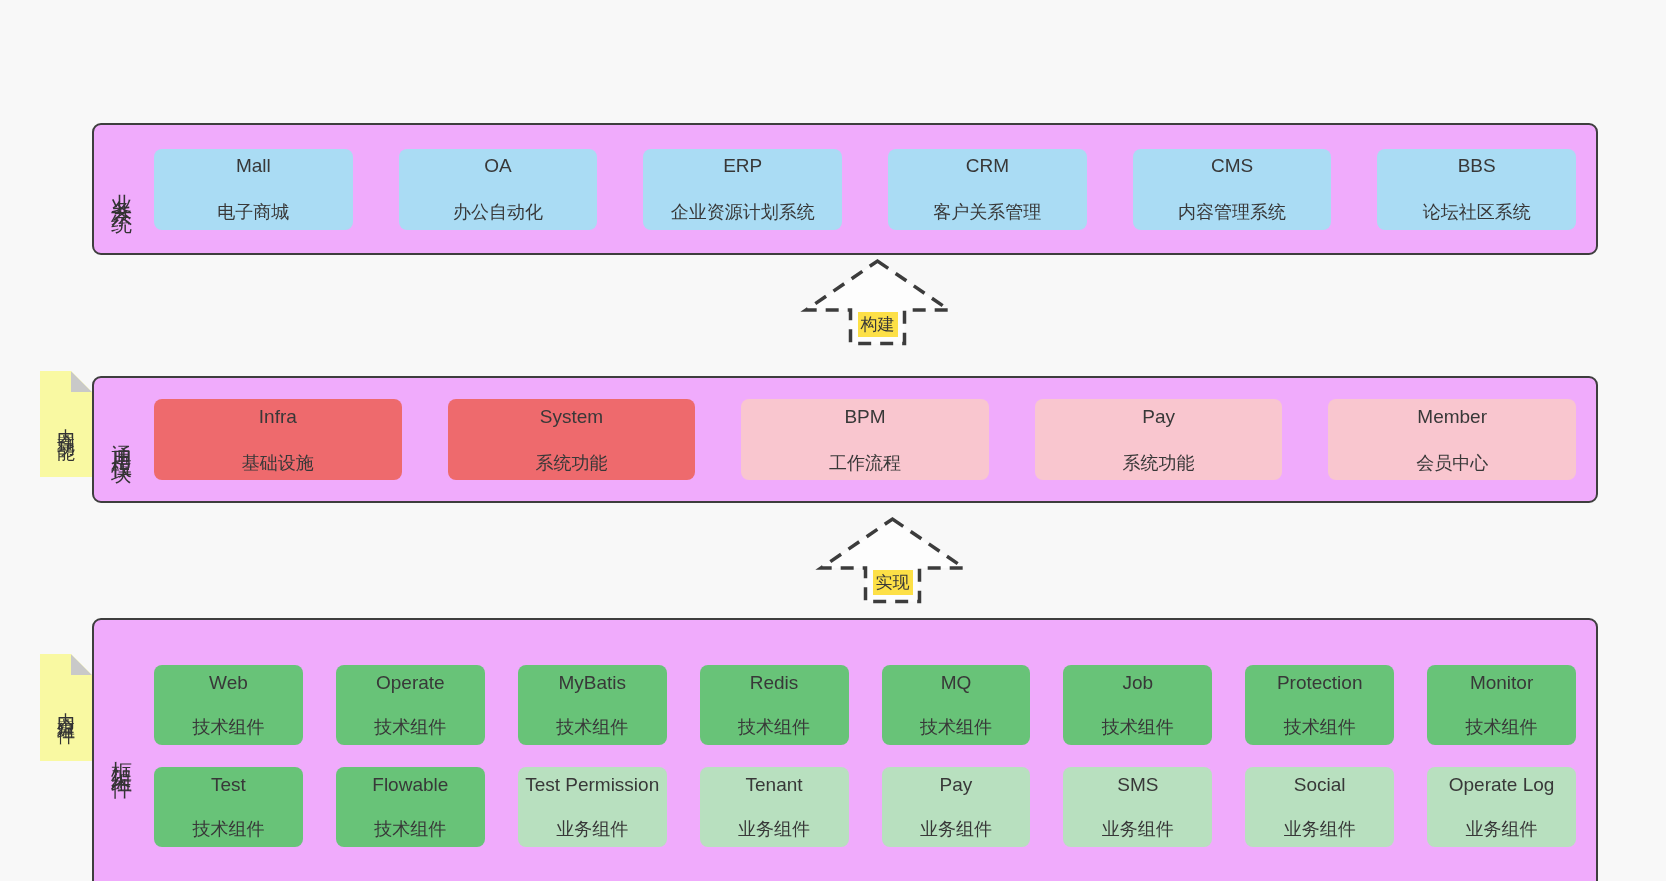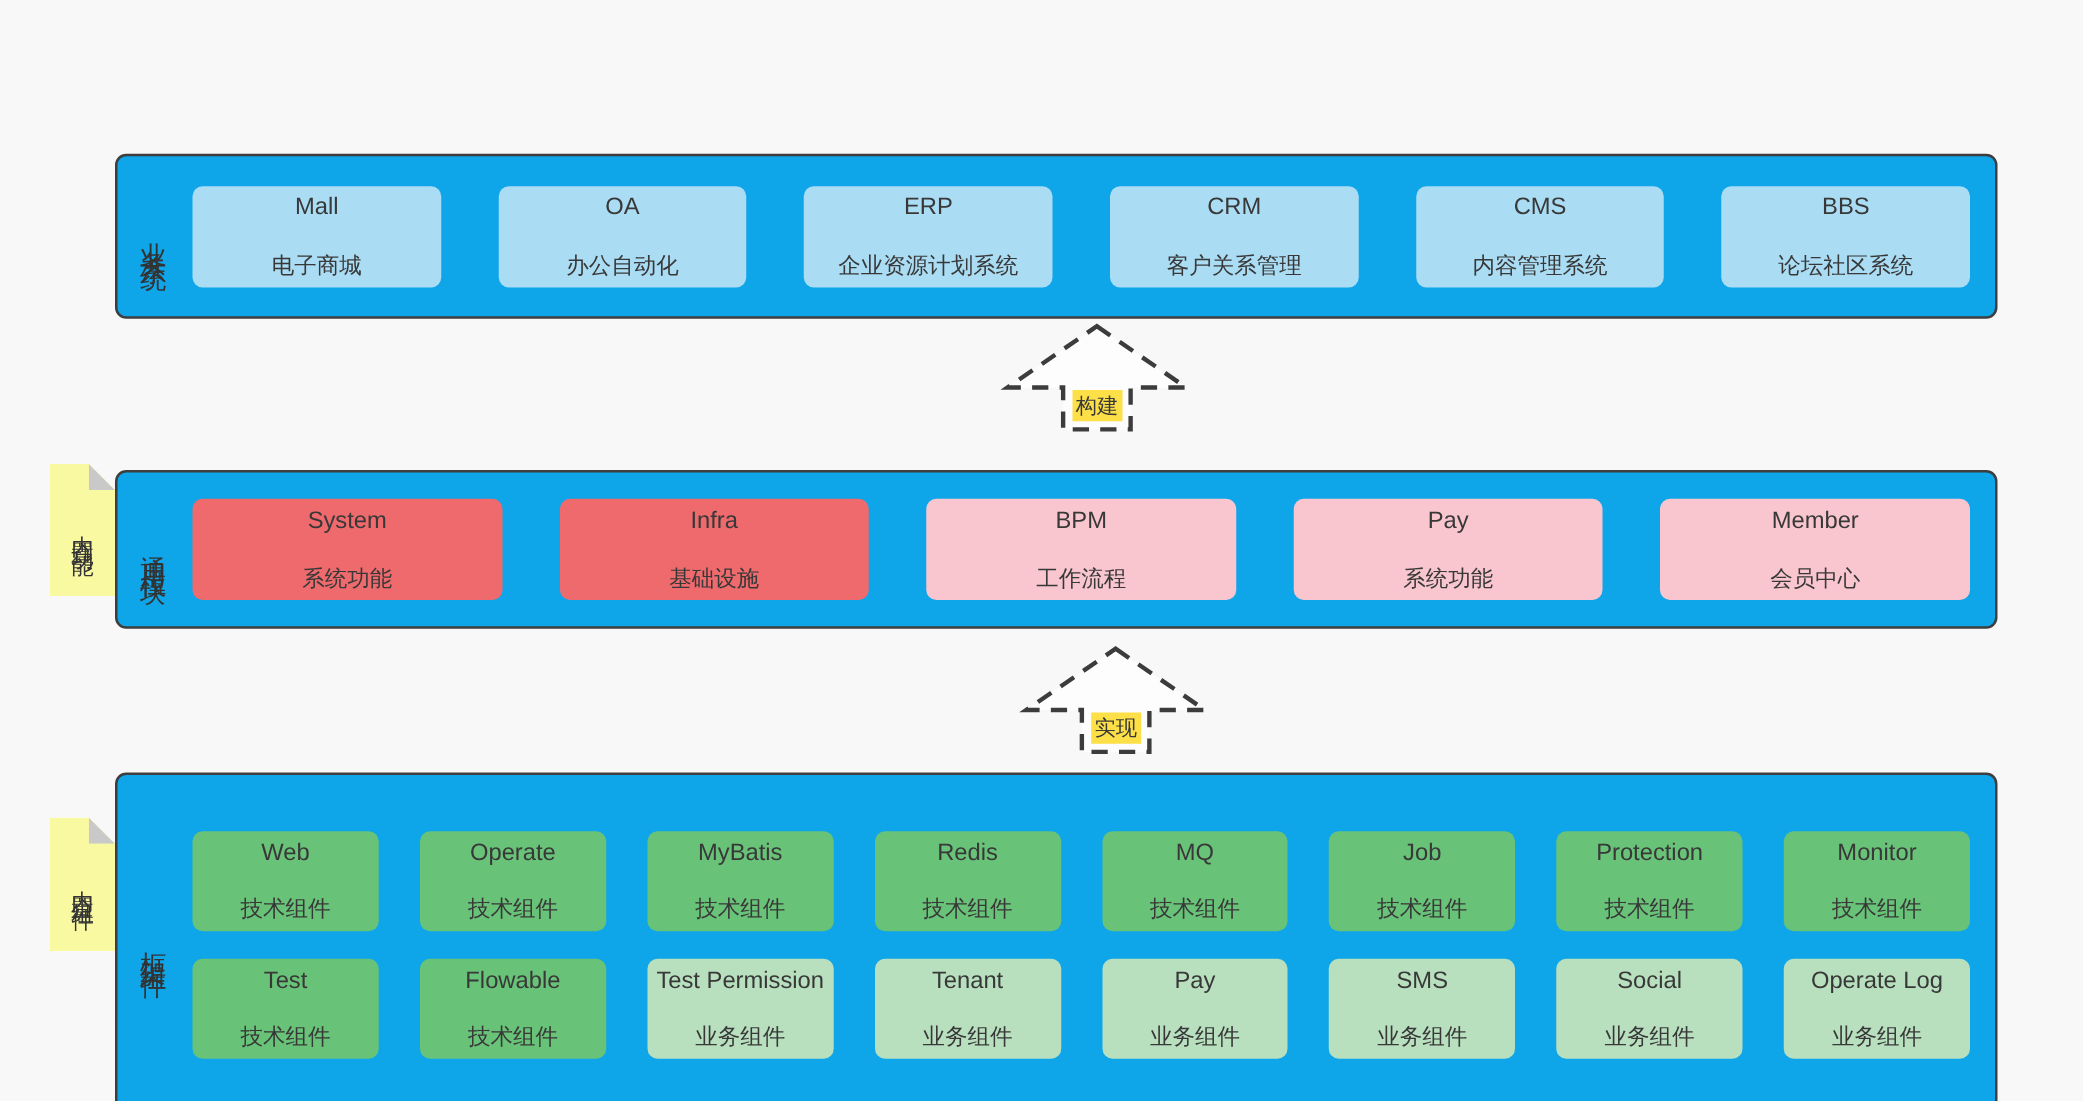--- a/index.html
+++ b/index.html
@@ -6,21 +6,21 @@
   body{
     width:1666px;height:881px;
     background:#f8f8f8;
     font-family:"Liberation Sans",sans-serif;
     color:#383838;
     position:relative;
     overflow:hidden;
   }
   .layer{
     position:absolute;left:92px;width:1506px;
-    background:#0ea5e9;
+    background:#f0abfc;
     border:2px solid #3e3e3e;
     border-radius:9px;
     box-sizing:border-box;
     display:flex;
     z-index:1;
   }
   .label-col{
     flex:0 0 56px;
     display:flex;align-items:center;justify-content:center;
   }
@@ -143,26 +143,26 @@
   </svg>
   <span class="arrow-label">构建</span>
 </div>
 
 <section class="layer" style="top:376px;height:127px;">
   <div class="label-col">
     <span class="vtext">通用模块</span>
   </div>
   <div class="boxes">
     <div class="box red">
+      <span class="box-name">Infra</span>
+      <span class="box-desc">基础设施</span>
+    </div>
+    <div class="box red">
       <span class="box-name">System</span>
       <span class="box-desc">系统功能</span>
-    </div>
-    <div class="box red">
-      <span class="box-name">Infra</span>
-      <span class="box-desc">基础设施</span>
     </div>
     <div class="box pink">
       <span class="box-name">BPM</span>
       <span class="box-desc">工作流程</span>
     </div>
     <div class="box pink">
       <span class="box-name">Pay</span>
       <span class="box-desc">系统功能</span>
     </div>
     <div class="box pink">

